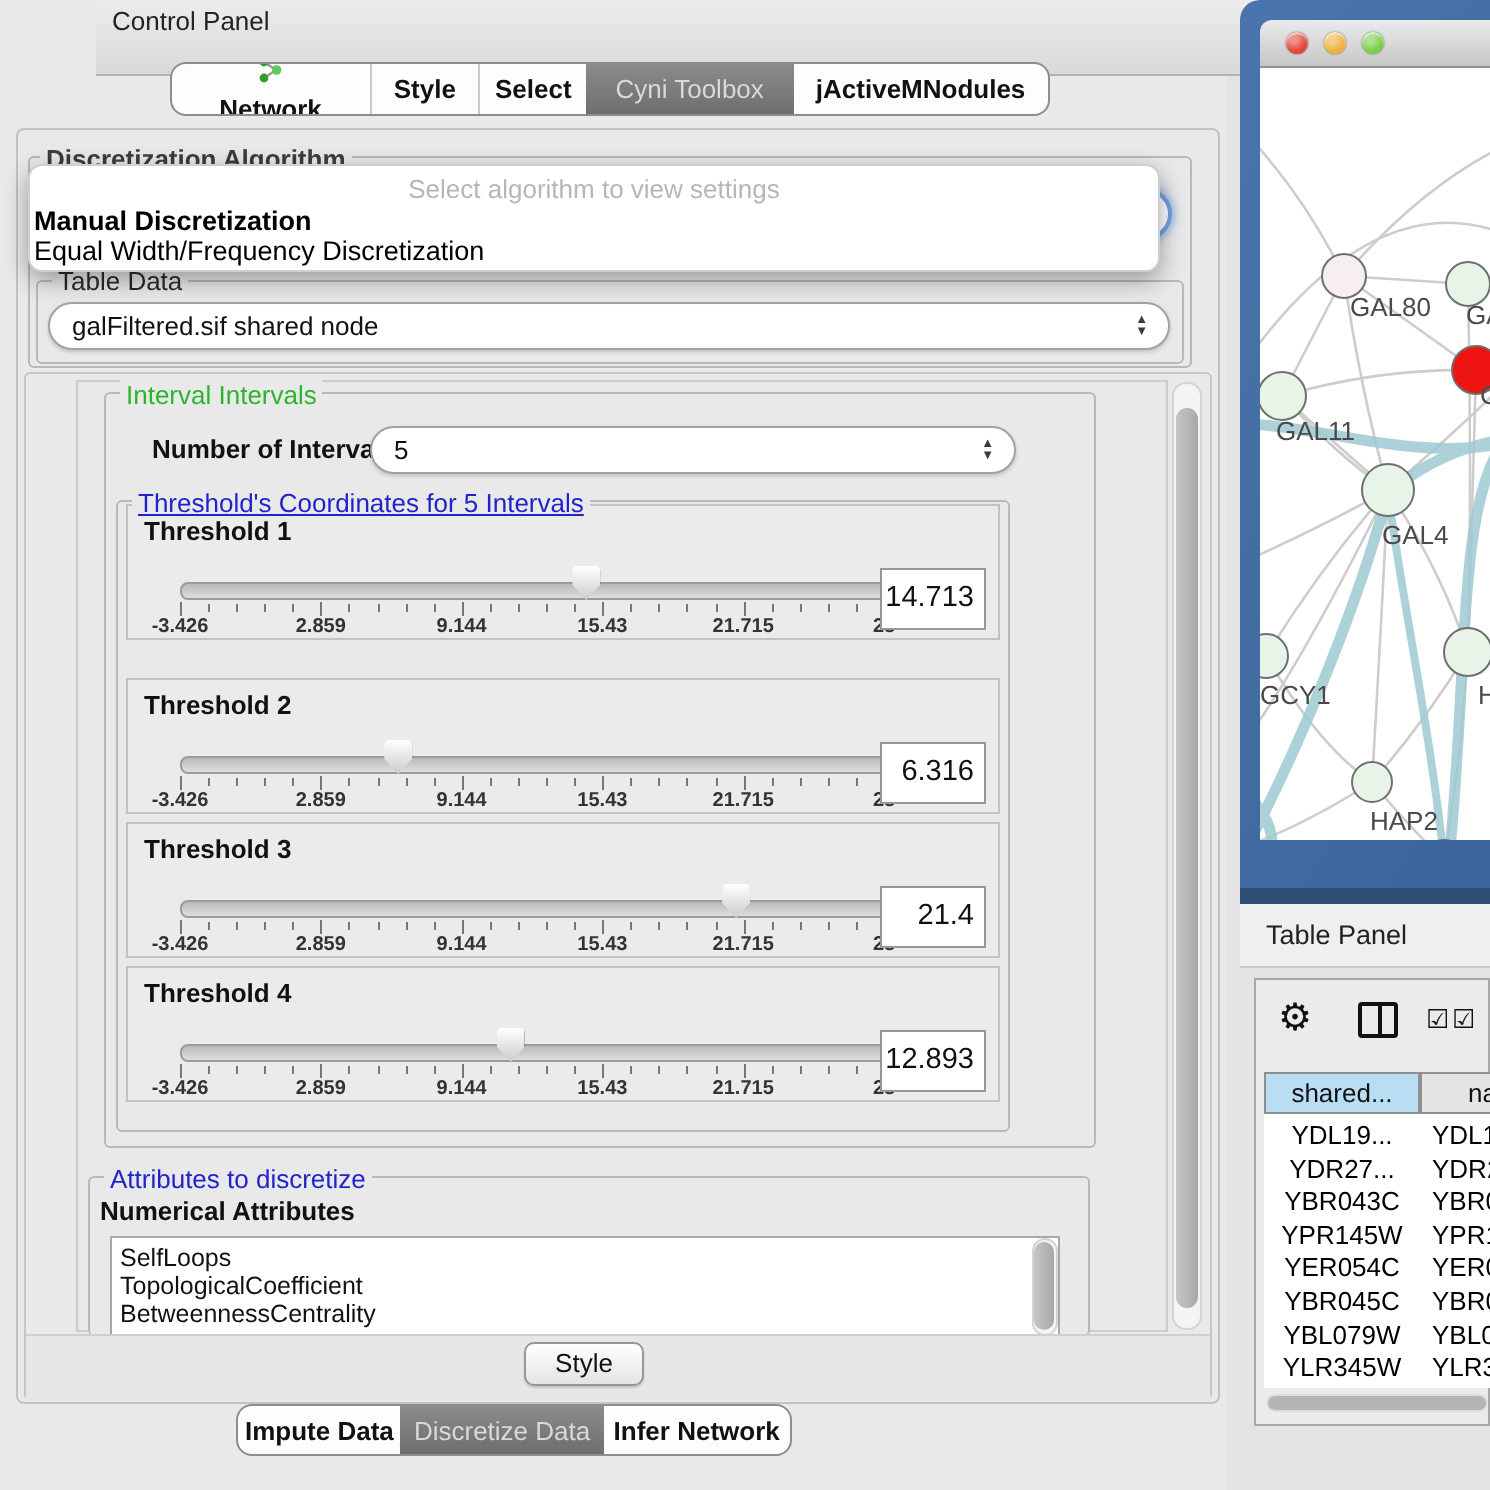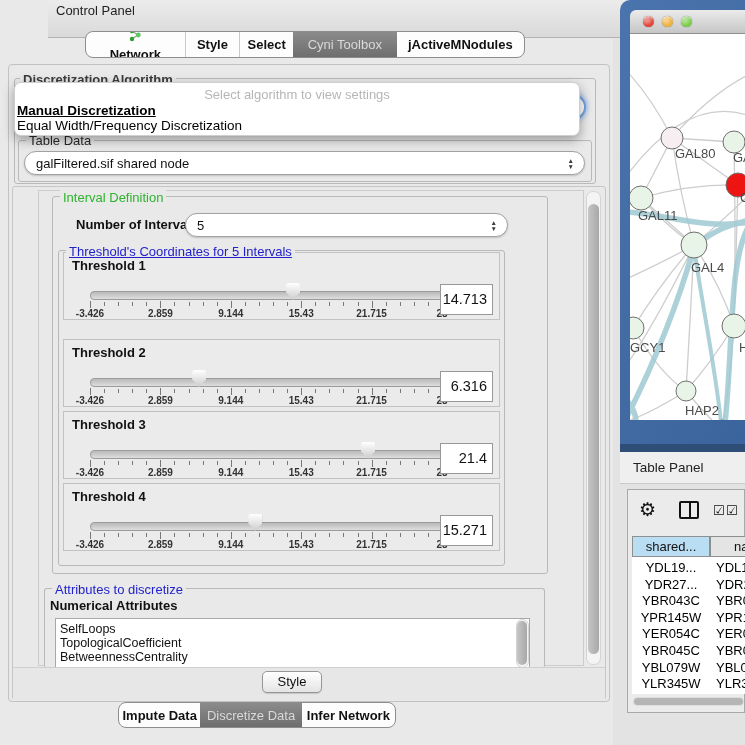--- a/index.html
+++ b/index.html
@@ -28,21 +28,21 @@
   #tabledata-label{left:26px;top:133px;color:#2a2a2a;z-index:1;}
   .combo{background:#fff;border:1px solid #a2a2a2;border-radius:12px;box-shadow:0 1px 2px rgba(0,0,0,.18);font-size:13px;color:#111;}
   .combo .cval{position:absolute;left:11px;top:50%;transform:translateY(-50%);white-space:nowrap;}
   .spinner{position:absolute;right:10px;top:50%;transform:translateY(-50%);text-align:center;color:#3a3a3a;}
   .spinner div{font-size:6.5px;line-height:5.5px;}
   #tabledata-combo{left:24px;top:151px;width:561px;height:24px;}
   
   #alg-popup{left:14px;top:82px;width:566px;height:54px;background:#fff;border:1px solid #cfcfcf;border-radius:7px;box-shadow:0 4px 12px rgba(0,0,0,.35);z-index:10;overflow:hidden;}
   .popup-prompt{position:absolute;left:0;top:4px;width:100%;text-align:center;font-size:13px;color:#b6b6b6;}
   .popup-opt{position:absolute;left:2px;font-size:13.5px;color:#000;white-space:nowrap;}
-  .popup-opt.sel{font-weight:bold;text-decoration:underline;}
+  .popup-opt.sel{font-weight:bold;}
   
   #content-panel{left:12px;top:186px;width:594px;height:514px;border:1px solid #c6c6c6;border-radius:3px;background:#e9e9e9;}
   #scrollpane{left:38px;top:190px;width:546px;height:476px;border:1px solid #cccccc;background:#e9e9e9;}
   .vscroll-track{background:#f4f4f4;border:1px solid #d4d4d4;border-radius:7px;}
   .vscroll-thumb{background:linear-gradient(90deg,#c6c6c6,#a8a8a8);border-radius:6px;}
   #interval-group{left:52px;top:196px;width:496px;height:378px;}
   #interval-label{left:60px;top:190px;color:#2cb52c;z-index:1;}
   #noi-label{left:76px;top:217px;font-size:13px;font-weight:bold;color:#111;}
   #noi-combo{left:185px;top:213px;width:323px;height:24px;}
   #thr-group{left:58px;top:250px;width:447px;height:316px;}
@@ -157,21 +157,21 @@
         <div class="popup-opt" style="top: 35px;">Equal Width/Frequency Discretization</div>
       </div>
   </div>
 
   <div id="content-panel" class="abs"></div>
   <div id="scrollpane" class="abs"></div>
   <div class="abs vscroll-track" style="left:586px;top:191px;width:15px;height:474px;"></div>
   <div class="abs vscroll-thumb" style="left:588px;top:204px;width:11px;height:450px;"></div>
 
   <div id="interval-group" class="abs group"></div>
-  <div id="interval-label" class="abs group-label" style="color:#2cb52c">Interval Definition</div>
+  <div id="interval-label" class="abs group-label" style="color:#2cb52c">Interval Intervals</div>
   <div id="noi-label" class="abs">Number of Intervals</div>
   <div id="noi-combo" class="abs combo">
     <span class="cval">5</span>
     <span class="spinner">
         <div>▲</div>
         <div>▼</div>
       </span>
   </div>
   <div id="thr-group" class="abs group"></div>
   <div id="thr-label" class="abs group-label">Threshold's Coordinates for 5 Intervals</div>
@@ -319,21 +319,21 @@
         <div class="tick minor" style="left: 349.84px;"></div>
         <div class="tick minor" style="left: 363.92px;"></div>
         <div class="tick major" style="left: 378px;"></div>
         <div class="tick-lab" style="left: 26px;">-3.426</div>
         <div class="tick-lab" style="left: 96.4px;">2.859</div>
         <div class="tick-lab" style="left: 166.8px;">9.144</div>
         <div class="tick-lab" style="left: 237.2px;">15.43</div>
         <div class="tick-lab" style="left: 307.6px;">21.715</div>
         <div class="tick-lab" style="left: 378px;">28</div>
         <div class="thumb" style="left: 184.438px;"></div>
-        <div class="value-box">15.271</div>
+        <div class="value-box">12.893</div>
       </div>
     </div>
 
   <div id="attr-group" class="abs group"></div>
   <div id="attr-label" class="abs group-label">Attributes to discretize</div>
   <div id="numattr-label" class="abs">Numerical Attributes</div>
   <div id="attr-list" class="abs">
       <div class="attr-item" style="top: 3px;">SelfLoops</div>
       <div class="attr-item" style="top: 17px;">TopologicalCoefficient</div>
       <div class="attr-item" style="top: 31px;">BetweennessCentrality</div>

